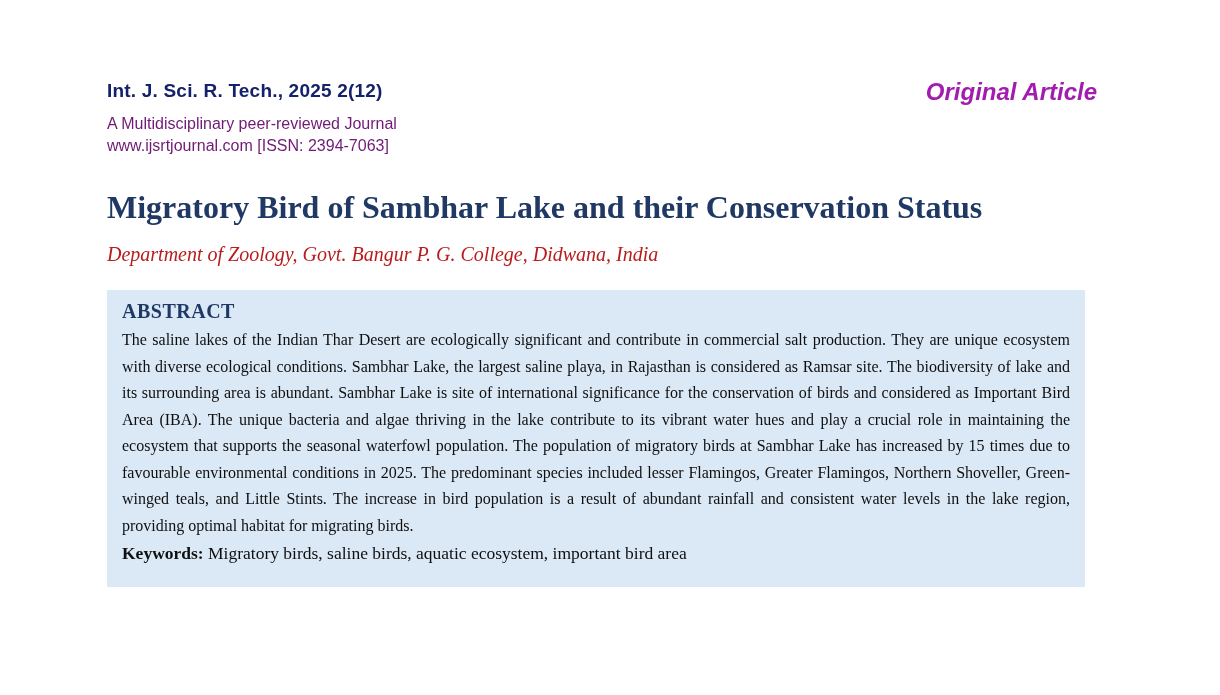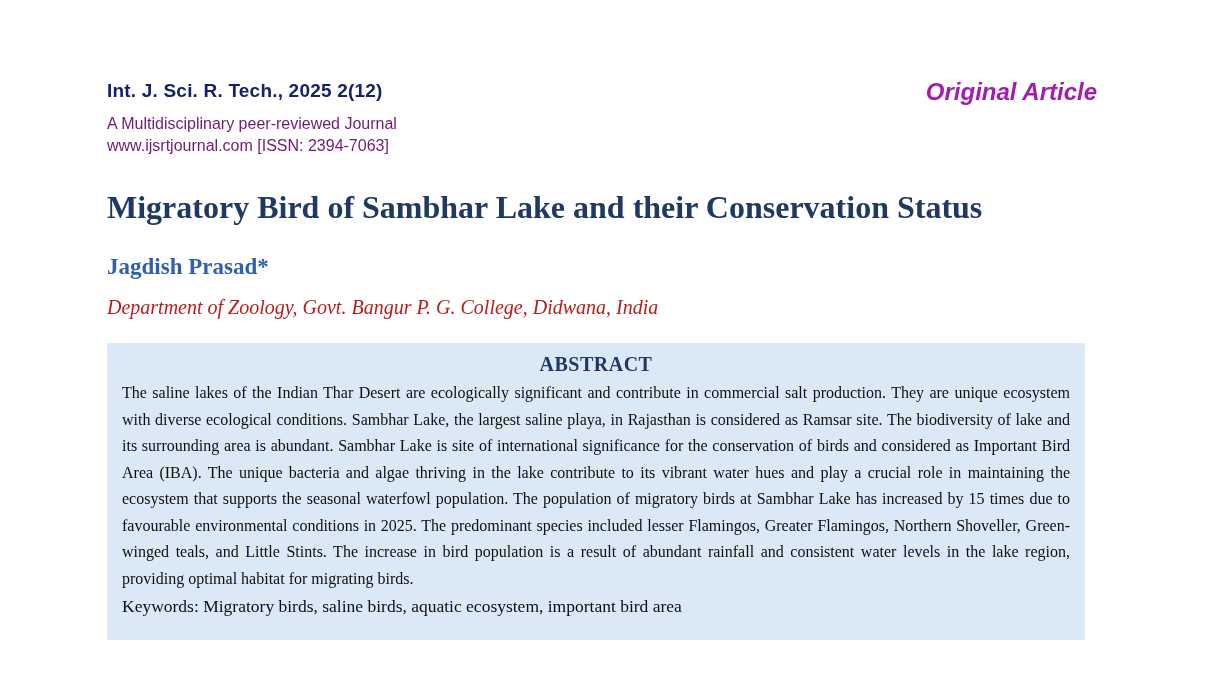--- a/index.html
+++ b/index.html
@@ -94,59 +94,57 @@
     padding: 8px 15px 20px 15px;
   }
 
   .abstract-heading {
     font-family: "Liberation Serif", serif;
     font-weight: 700;
     font-size: 20px;
     line-height: 27px;
     color: #1f3864;
     letter-spacing: 0.5px;
-    text-align: center;
   }
 
   .abstract-body {
     margin-top: 2px;
     font-family: "Liberation Serif", serif;
     font-size: 16px;
     line-height: 26.5px;
     color: #0f0f0f;
     text-align: justify;
   }
 
   .abstract-keywords {
     margin-top: 1px;
     font-family: "Liberation Serif", serif;
     font-size: 17.5px;
     line-height: 26.5px;
     color: #0f0f0f;
   }
 
-  .abstract-keywords .kw-label { font-weight: 400; }
+  .abstract-keywords .kw-label { font-weight: 700; }
 </style>
 </head>
 <body>
 
 <div class="page">
 
   <header class="masthead">
     <div class="masthead-left">
       <h1 class="journal-title">Int. J. Sci. R. Tech., 2025 2(12)</h1>
       <div class="journal-subtitle">A Multidisciplinary peer-reviewed Journal</div>
       <div class="journal-website">www.ijsrtjournal.com [ISSN: 2394-7063]</div>
     </div>
     <div class="article-type">Original Article</div>
   </header>
 
   <h2 class="article-title">Migratory Bird of Sambhar Lake and their Conservation Status</h2>
 
-  <div class="author-name">Jagdish Prasad*</div>
 
   <div class="author-affiliation">Department of Zoology, Govt. Bangur P. G. College, Didwana, India</div>
 
   <section class="abstract-box">
     <h3 class="abstract-heading">ABSTRACT</h3>
     <p class="abstract-body">The saline lakes of the Indian Thar Desert are ecologically significant and contribute in commercial salt production. They are unique ecosystem with diverse ecological conditions. Sambhar Lake, the largest saline playa, in Rajasthan is considered as Ramsar site. The biodiversity of lake and its surrounding area is abundant. Sambhar Lake is site of international significance for the conservation of birds and considered as Important Bird Area (IBA). The unique bacteria and algae thriving in the lake contribute to its vibrant water hues and play a crucial role in maintaining the ecosystem that supports the seasonal waterfowl population. The population of migratory birds at Sambhar Lake has increased by 15 times due to favourable environmental conditions in 2025. The predominant species included lesser Flamingos, Greater Flamingos, Northern Shoveller, Green-winged teals, and Little Stints. The increase in bird population is a result of abundant rainfall and consistent water levels in the lake region, providing optimal habitat for migrating birds.</p>
     <p class="abstract-keywords">
       <span class="kw-label">Keywords:</span>
       <span class="kw-text">Migratory birds, saline birds, aquatic ecosystem, important bird area</span>
     </p>

